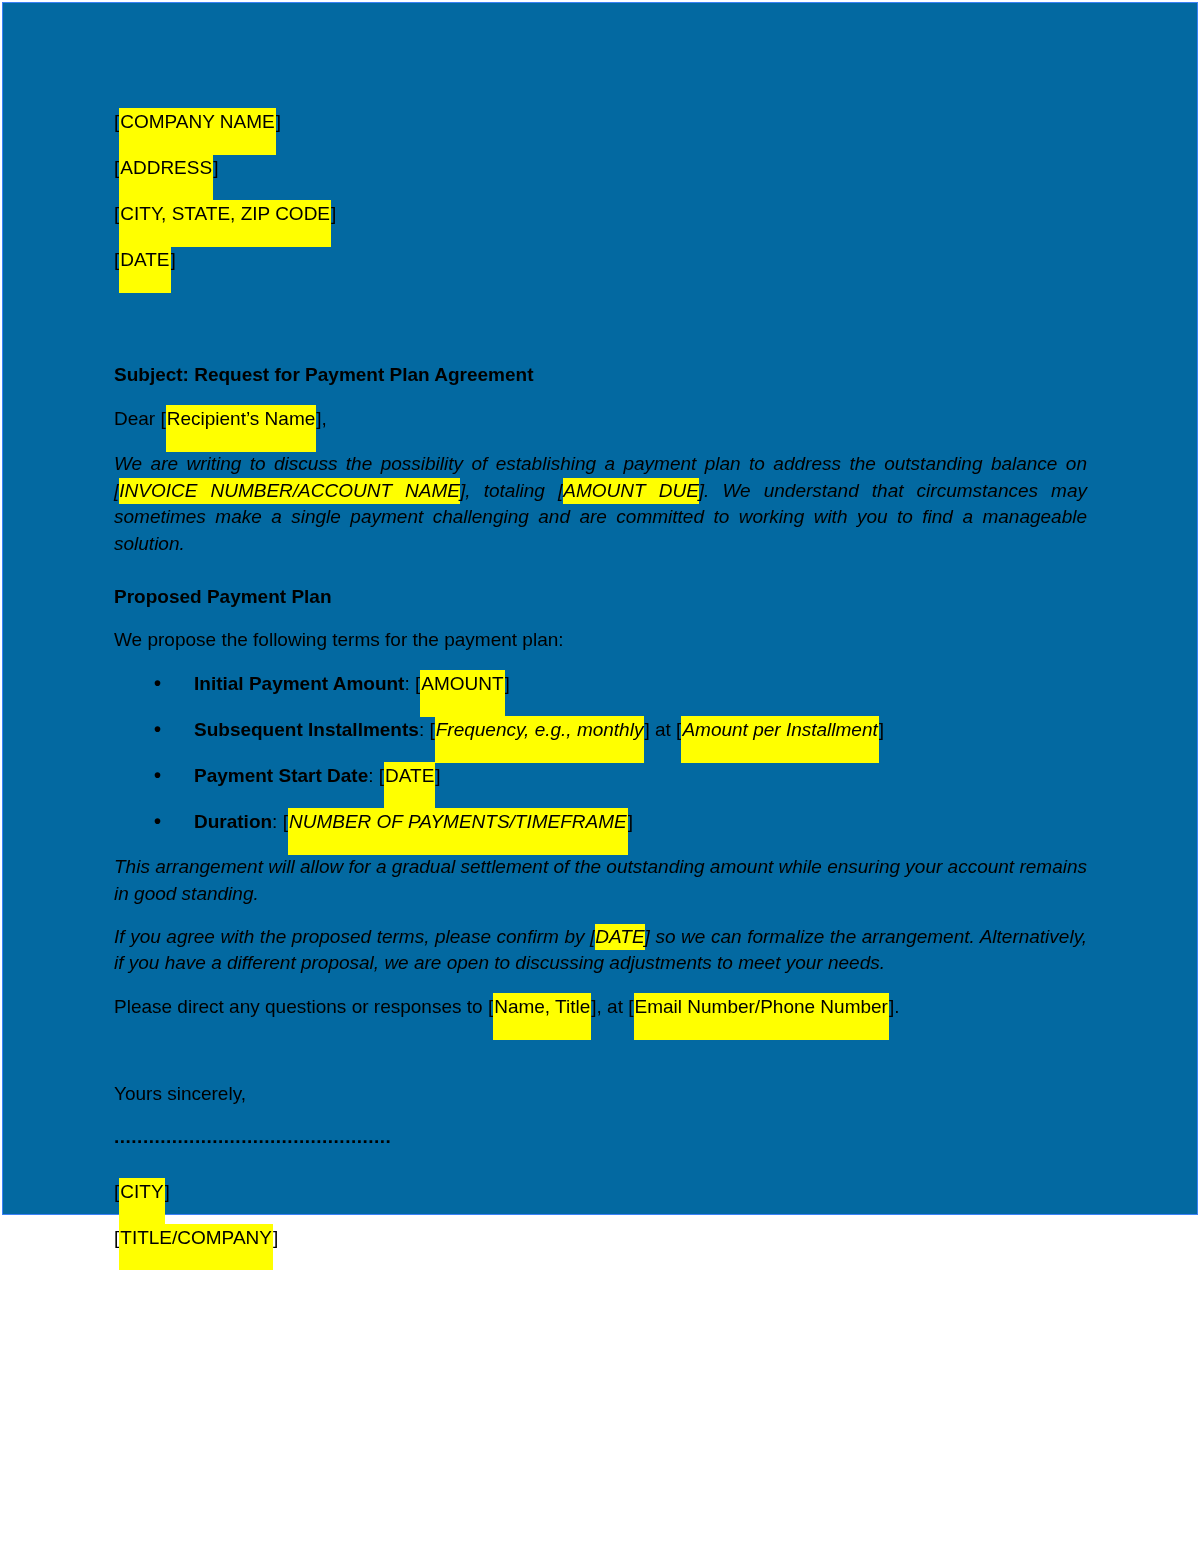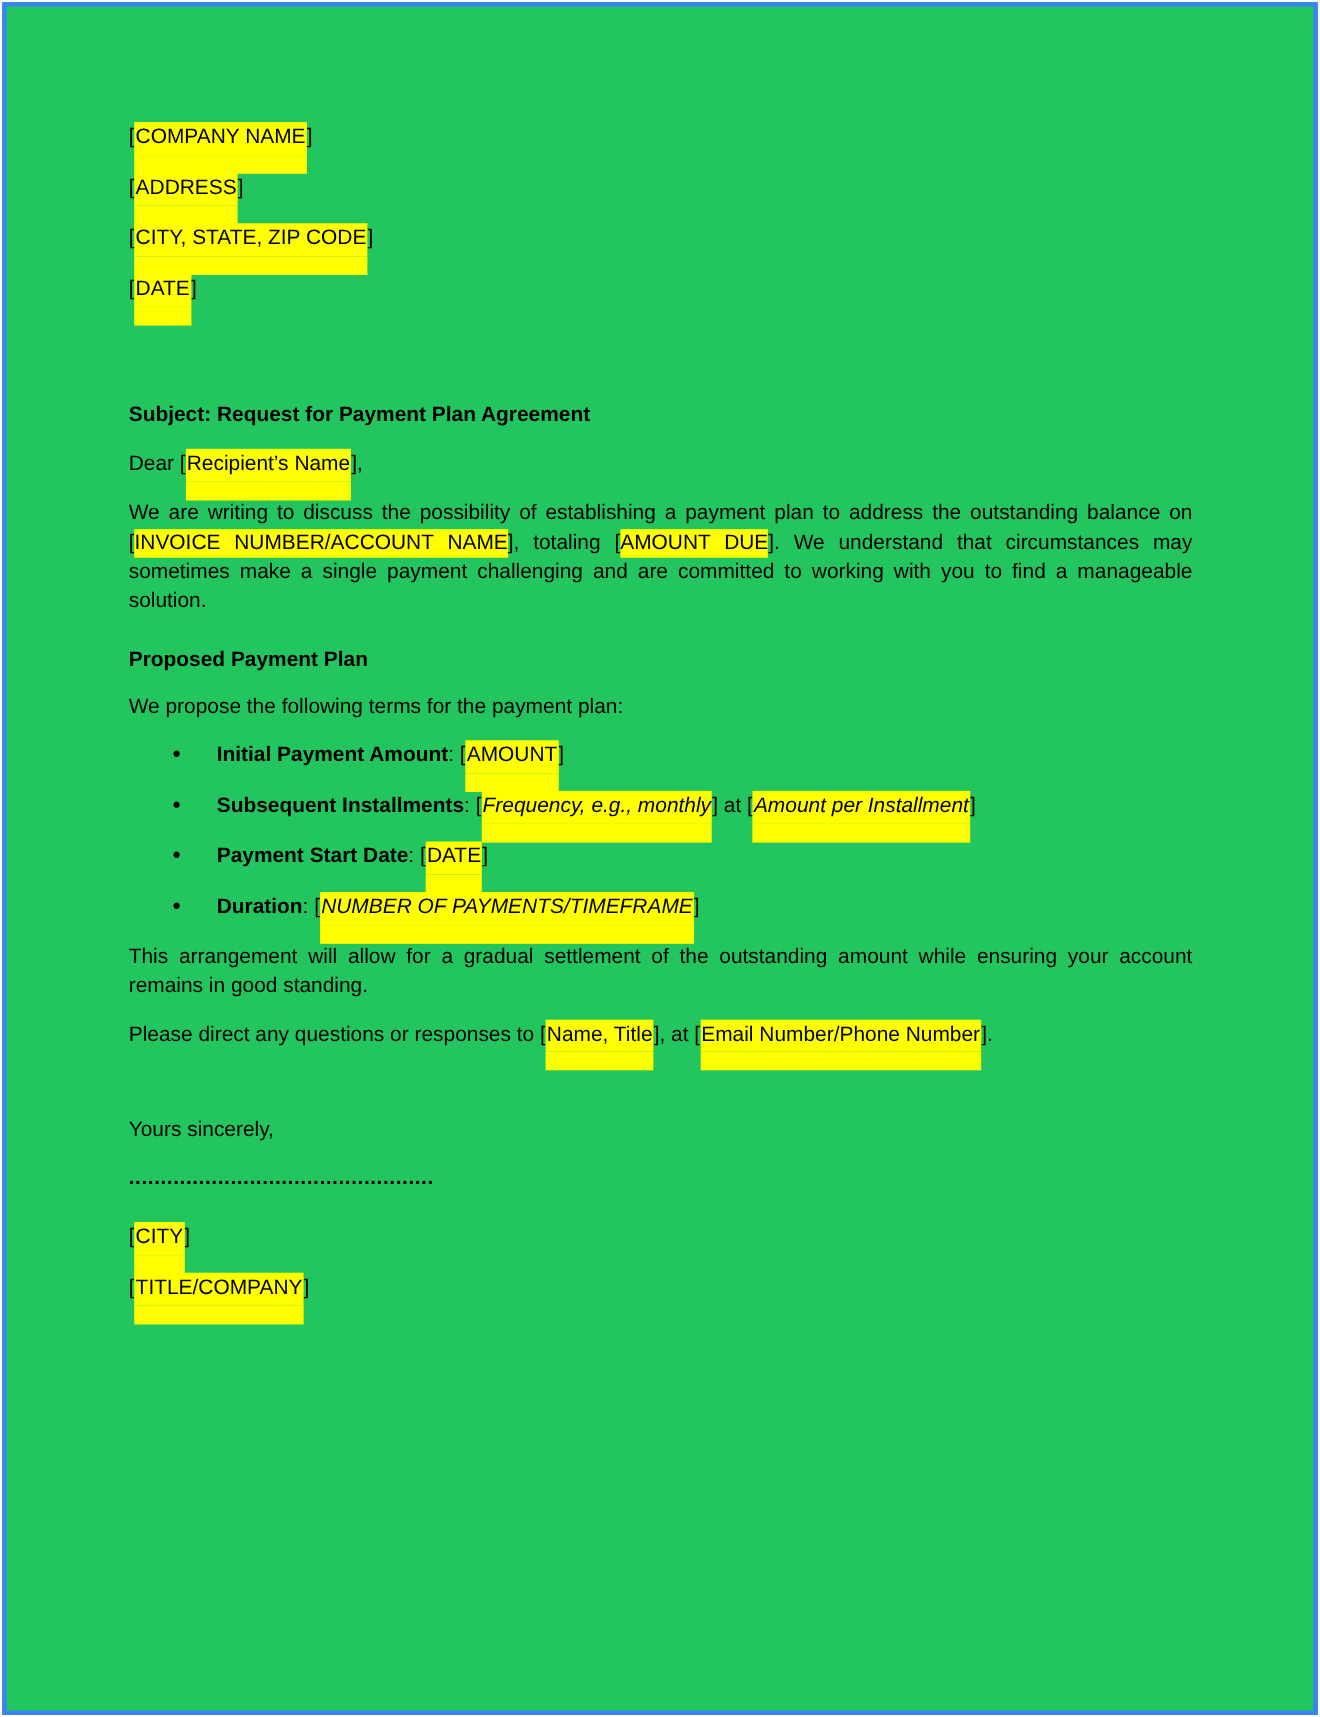--- a/index.html
+++ b/index.html
@@ -3,26 +3,26 @@
 <meta charset="utf-8">
 <style>
   * { box-sizing: border-box; }
   html, body { margin: 0; padding: 0; background: #ffffff; }
   body {
     width: 1200px; height: 1561px;
     font-family: "Liberation Sans", "DejaVu Sans", sans-serif;
     font-size: 19px; line-height: 26.5px; color: #000;
   }
   .page {
-    width: 1196px; height: 1557px; margin: 2px;
-    border: 4px solid #3b82f6; background: #22c55e;
+    width: 1196px; height: 1213px; margin: 2px;
+    border: 1px solid #3b82f6; background: #0369a1;
   }
   .doc { padding: 105px 110px 0 111px; }
   p { margin: 0 0 16.5px 0; }
-  .just { text-align: justify; }
+  .just { text-align: justify; font-style: italic; }
   .b  { font-weight: bold; margin-top: 27px; }
   .bi { font-weight: bold; font-style: italic; }
   .sp43 { height: 43px; }
   .sp42 { height: 42px; }
   
   .hl { background: #ffff00; padding: 2px 0 3px 0; }
   
   .tall {
     display: inline-block; position: relative;
     background: #ffff00; padding: 1px 1px 2px 1px;
@@ -69,20 +69,21 @@
     <ul class="terms">
       <li><span class="bullet">•</span><span class="b">Initial Payment Amount</span><span>: [</span><span class="tall">AMOUNT</span><span>]</span></li>
       <li><span class="bullet">•</span><span class="b">Subsequent Installments</span><span>: [</span><span class="tall bi">Frequency, e.g., monthly</span><span>] at [</span><span class="tall bi">Amount per Installment</span><span>]</span></li>
       <li><span class="bullet">•</span><span class="b">Payment Start Date</span><span>: [</span><span class="tall">DATE</span><span>]</span></li>
       <li><span class="bullet">•</span><span class="b">Duration</span><span>: [</span><span class="tall bi">NUMBER OF PAYMENTS/TIMEFRAME</span><span>]</span></li>
     </ul>
 
     <p class="just">This arrangement will allow for a gradual settlement of the outstanding amount while ensuring your account remains in good standing.</p>
 
 
+    <p class="just"><span>If you agree with the proposed terms, please confirm by [</span><span class="hl">DATE</span><span>] so we can formalize the arrangement. Alternatively, if you have a different proposal, we are open to discussing adjustments to meet your needs.</span></p>
 
     <p><span>Please direct any questions or responses to [</span><span class="tall">Name, Title</span><span>], at [</span><span class="tall">Email Number/Phone Number</span><span>].</span></p>
 
 
     <div class="sp42"></div>
 
     <p>Yours sincerely,</p>
 
     <p class="dots-line">................................................</p>
 

